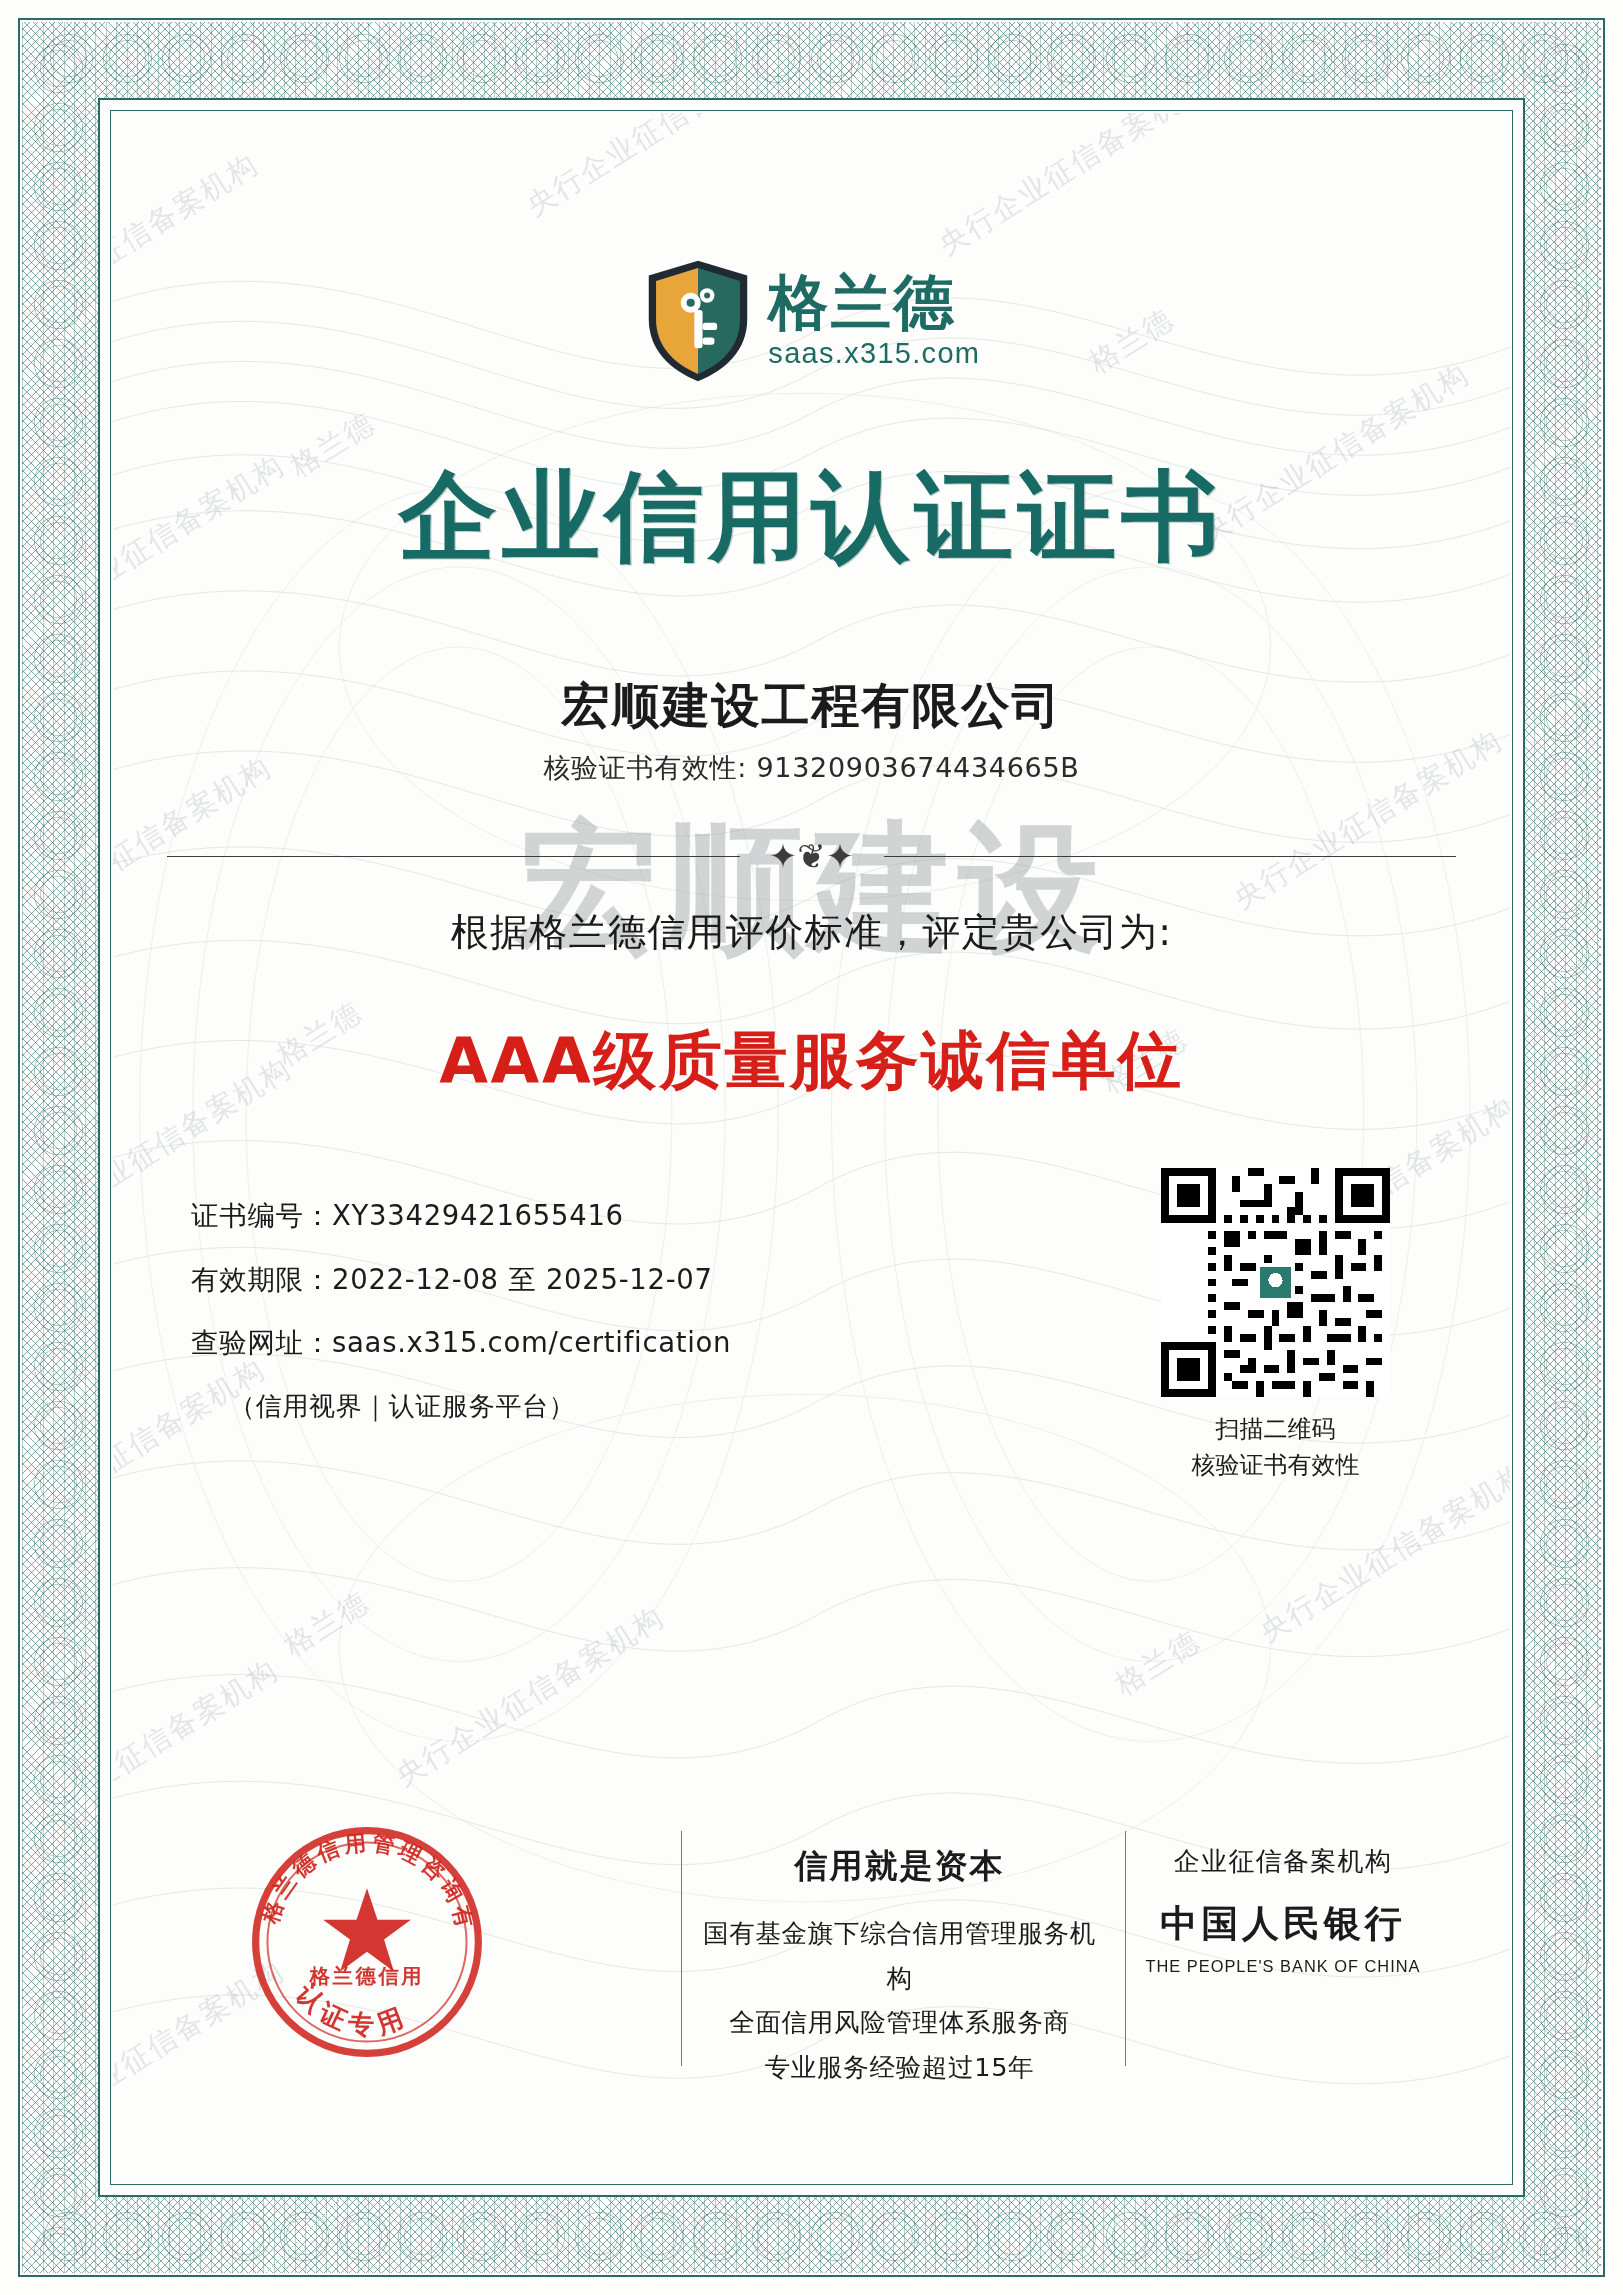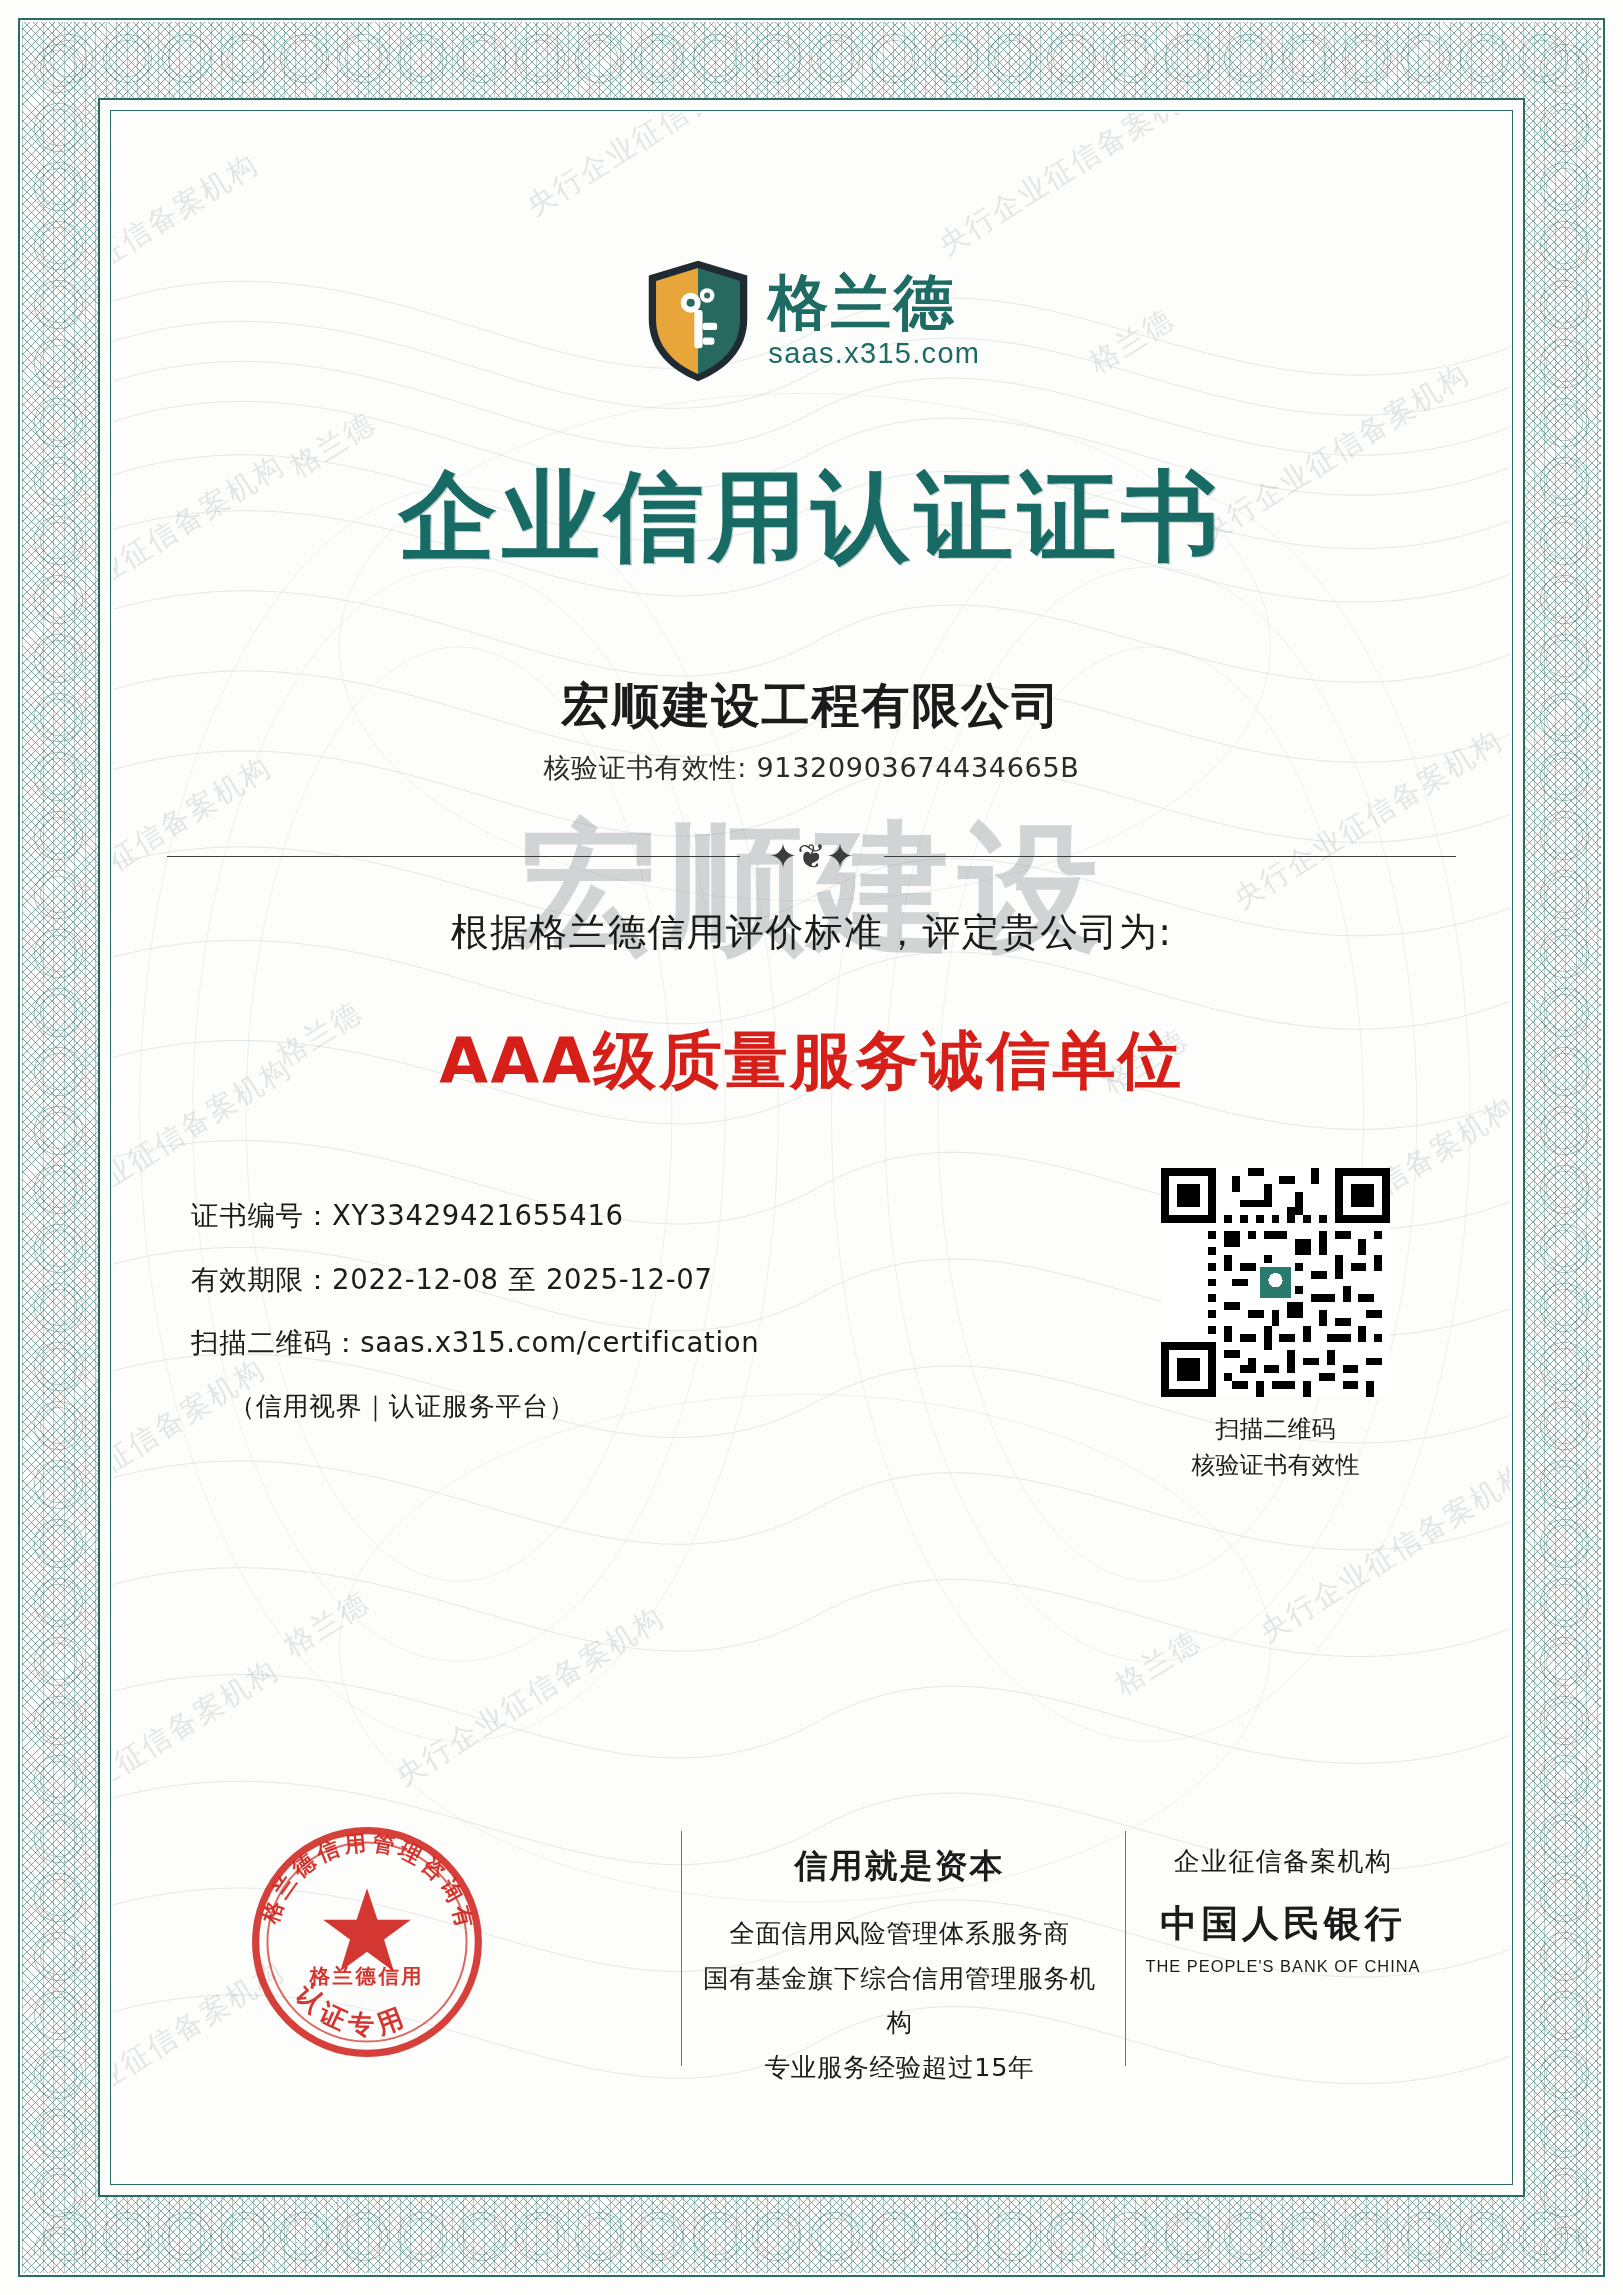--- a/index.html
+++ b/index.html
@@ -486,21 +486,21 @@
       <div class="line r"></div>
       <div class="orn">✦❦✦</div>
     </div>
 
     <div class="eval-line">根据格兰德信用评价标准，评定贵公司为:</div>
     <div class="grade">AAA级质量服务诚信单位</div>
 
     <div class="details">
       <div class="detail-row">证书编号：XY33429421655416</div>
       <div class="detail-row">有效期限：2022-12-08 至 2025-12-07</div>
-      <div class="detail-row">扫描二维码：saas.x315.com/certification</div>
+      <div class="detail-row">查验网址：saas.x315.com/certification</div>
       <div class="detail-note">（信用视界｜认证服务平台）</div>
     </div>
 
     <div class="qr-block">
       <div class="qr-img">
         <svg viewBox="0 0 29 29" shape-rendering="crispEdges" xmlns="http://www.w3.org/2000/svg">
           <rect width="29" height="29" fill="#ffffff"></rect>
           <g fill="#000000">
 
             <rect x="0" y="0" width="7" height="1"></rect>
@@ -631,22 +631,22 @@
           <text font-family="DejaVu Sans, sans-serif" font-size="40" font-weight="700" fill="#d0261f" opacity="0.92" letter-spacing="10">
             <textPath href="#arcBottom" startOffset="17%">认证专用</textPath>
           </text>
           <polygon points="200,118 216,166 267,166 226,196 241,245 200,215 159,245 174,196 133,166 184,166" fill="#d0261f" opacity="0.92"></polygon>
           <text x="200" y="262" text-anchor="middle" font-family="DejaVu Sans, sans-serif" font-size="31" font-weight="700" fill="#d0261f" opacity="0.92" letter-spacing="4">格兰德信用</text>
         </svg>
       </div>
 
       <div class="footer-mid">
         <div class="slogan">信用就是资本</div>
+        <div class="ln">国有基金旗下综合信用管理服务机构</div>
         <div class="ln">全面信用风险管理体系服务商</div>
-        <div class="ln">国有基金旗下综合信用管理服务机构</div>
         <div class="ln">专业服务经验超过15年</div>
       </div>
 
       <div class="footer-right">
         <div class="label">企业征信备案机构</div>
         <div class="bank-cn">中国人民银行</div>
         <div class="bank-en">THE PEOPLE'S BANK OF CHINA</div>
       </div>
     </div>
 

